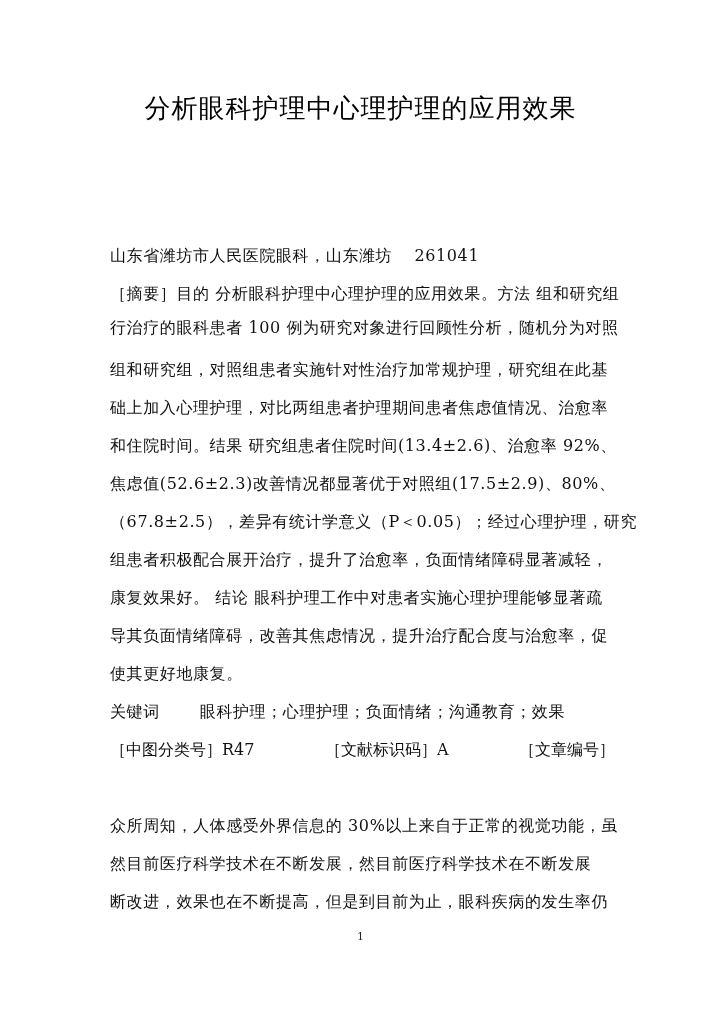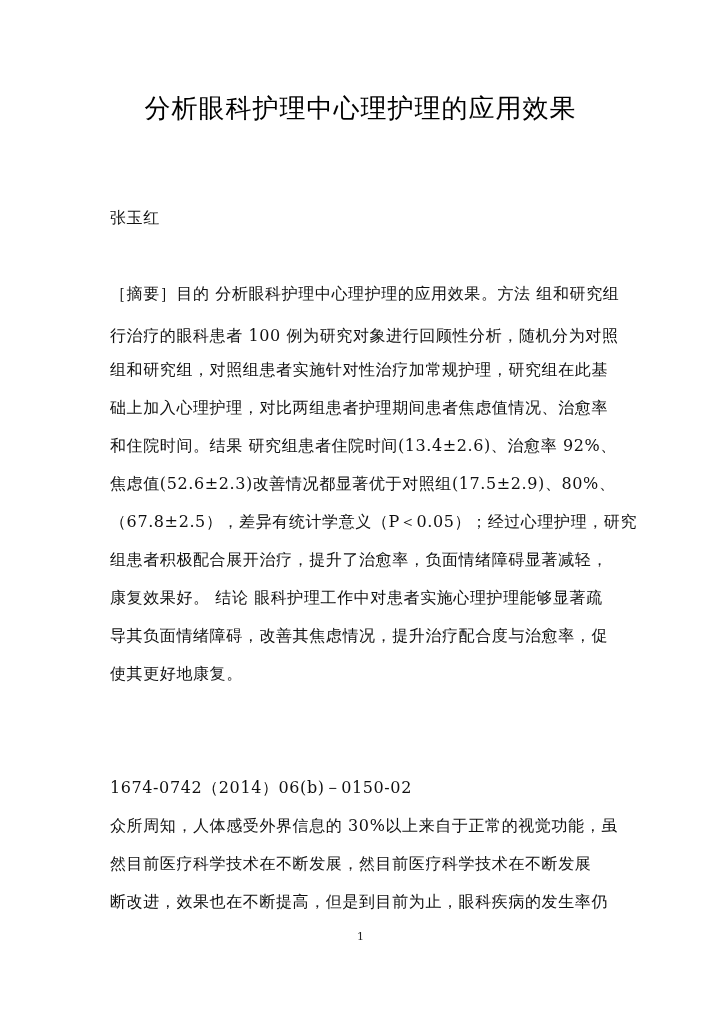--- a/index.html
+++ b/index.html
@@ -63,40 +63,47 @@
     }
     .gap { display: inline-block; width: 40px; }
   </style>
 </head>
 <body>
 
 <div class="page">
 
   <div class="title">分析眼科护理中心理护理的应用效果</div>
 
-  <div class="line" style="top:206px">张玉红</div>
 
+  <div class="line" style="top:244px">山东省潍坊市人民医院眼科，山东潍坊　 261041</div>
 
   <div>
     <div class="line" style="top:282px">［摘要］目的 分析眼科护理中心理护理的应用效果。方法 组和研究组</div>
-    <div class="line" style="top:324px">行治疗的眼科患者 100 例为研究对象进行回顾性分析，随机分为对照</div>
+    <div class="line" style="top:316px">行治疗的眼科患者 100 例为研究对象进行回顾性分析，随机分为对照</div>
     <div class="line" style="top:358px">组和研究组，对照组患者实施针对性治疗加常规护理，研究组在此基</div>
     <div class="line" style="top:396px">础上加入心理护理，对比两组患者护理期间患者焦虑值情况、治愈率</div>
     <div class="line" style="top:434px">和住院时间。结果 研究组患者住院时间(13.4±2.6)、治愈率 92%、</div>
     <div class="line" style="top:472px">焦虑值(52.6±2.3)改善情况都显著优于对照组(17.5±2.9)、80%、</div>
     <div class="line" style="top:510px">（67.8±2.5），差异有统计学意义（P＜0.05）；经过心理护理，研究</div>
     <div class="line" style="top:548px">组患者积极配合展开治疗，提升了治愈率，负面情绪障碍显著减轻，</div>
     <div class="line" style="top:586px">康复效果好。 结论 眼科护理工作中对患者实施心理护理能够显著疏</div>
     <div class="line" style="top:624px">导其负面情绪障碍，改善其焦虑情况，提升治疗配合度与治愈率，促</div>
     <div class="line" style="top:662px">使其更好地康复。</div>
   </div>
 
+  <div class="line" style="top:700px">
+    <span>关键词</span><span class="gap"></span><span>眼科护理；心理护理；负面情绪；沟通教育；效果</span>
+  </div>
 
+  <div class="meta-row" style="top:738px">
+    <span>［中图分类号］R47</span>
+    <span>［文献标识码］A</span>
+    <span>［文章编号］</span>
+  </div>
 
-  <div class="line" style="top:776px">1674-0742（2014）06(b)－0150-02</div>
 
   <div>
     <div class="line" style="top:814px">众所周知，人体感受外界信息的 30%以上来自于正常的视觉功能，虽</div>
     <div class="line" style="top:852px">然目前医疗科学技术在不断发展，然目前医疗科学技术在不断发展</div>
     <div class="line" style="top:890px">断改进，效果也在不断提高，但是到目前为止，眼科疾病的发生率仍</div>
   </div>
 
   <div class="page-number">1</div>
 
 </div>

